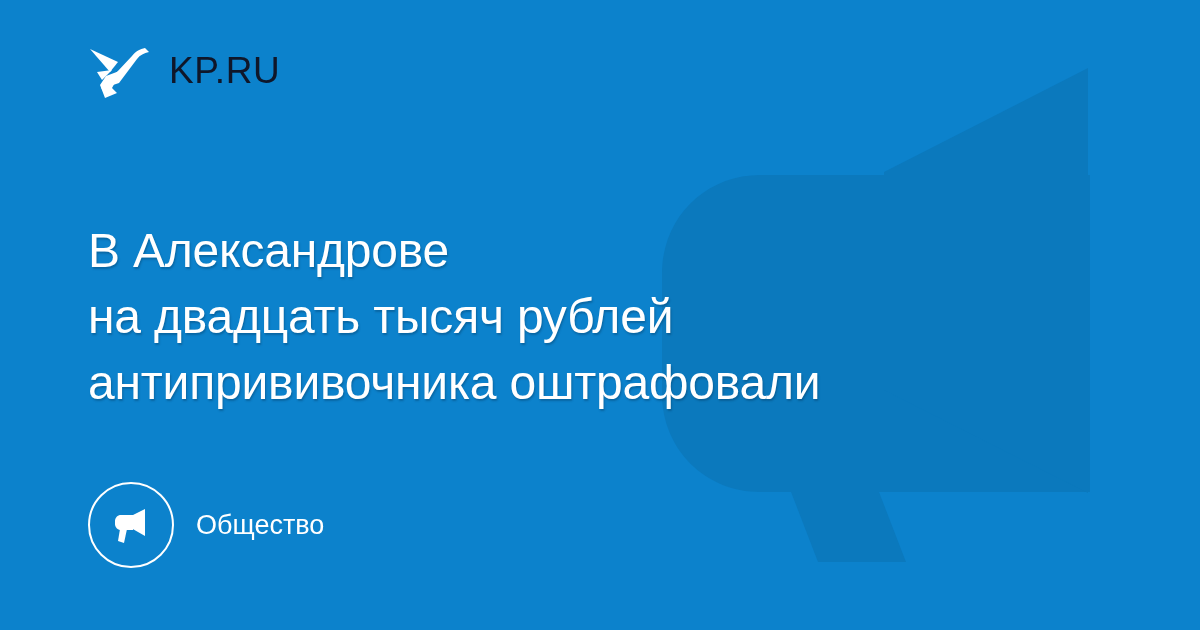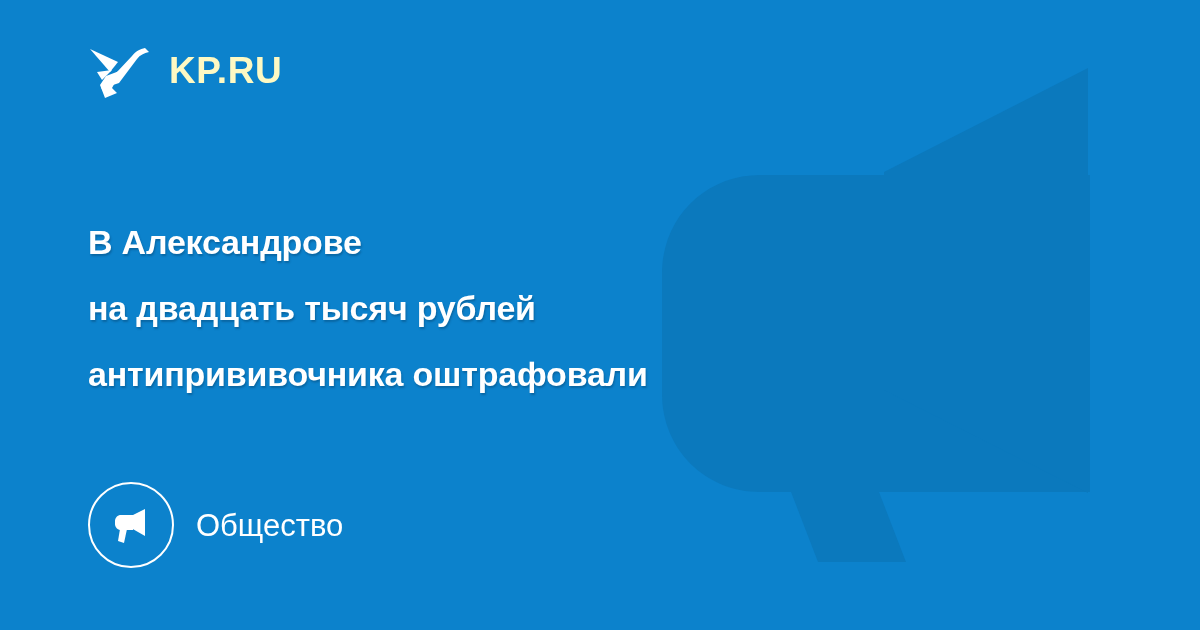--- a/index.html
+++ b/index.html
@@ -46,37 +46,37 @@
     height: 62px;
     flex: 0 0 auto;
     display: block;
   }
   .brand-mark svg {
     display: block;
     width: 62px;
     height: 62px;
   }
   .brand-word {
-    color: #fef9c3;
+    color: #0f172a;
     font-size: 37px;
-    font-weight: bold;
+    font-weight: normal;
     letter-spacing: 0.6px;
     line-height: 1;
     white-space: nowrap;
   }
 
   
   .headline {
     position: absolute;
     left: 88px;
     top: 186px;
     width: 980px;
     color: #ffffff;
-    font-size: 34px;
-    font-weight: bold;
+    font-size: 48px;
+    font-weight: normal;
     line-height: 66px;
     letter-spacing: -0.2px;
     text-shadow: 1px 2px 2px rgba(0, 40, 70, 0.30);
   }
   .headline-line {
     display: block;
     white-space: nowrap;
   }
 
   
@@ -101,21 +101,21 @@
     justify-content: center;
   }
   .category-badge svg {
     display: block;
     width: 44px;
     height: 44px;
     margin-left: -1px;
   }
   .category-label {
     color: #ffffff;
-    font-size: 31px;
+    font-size: 27px;
     font-weight: normal;
     line-height: 1;
     white-space: nowrap;
   }
 </style>
 </head>
 <body>
 
 <div class="card">
 

